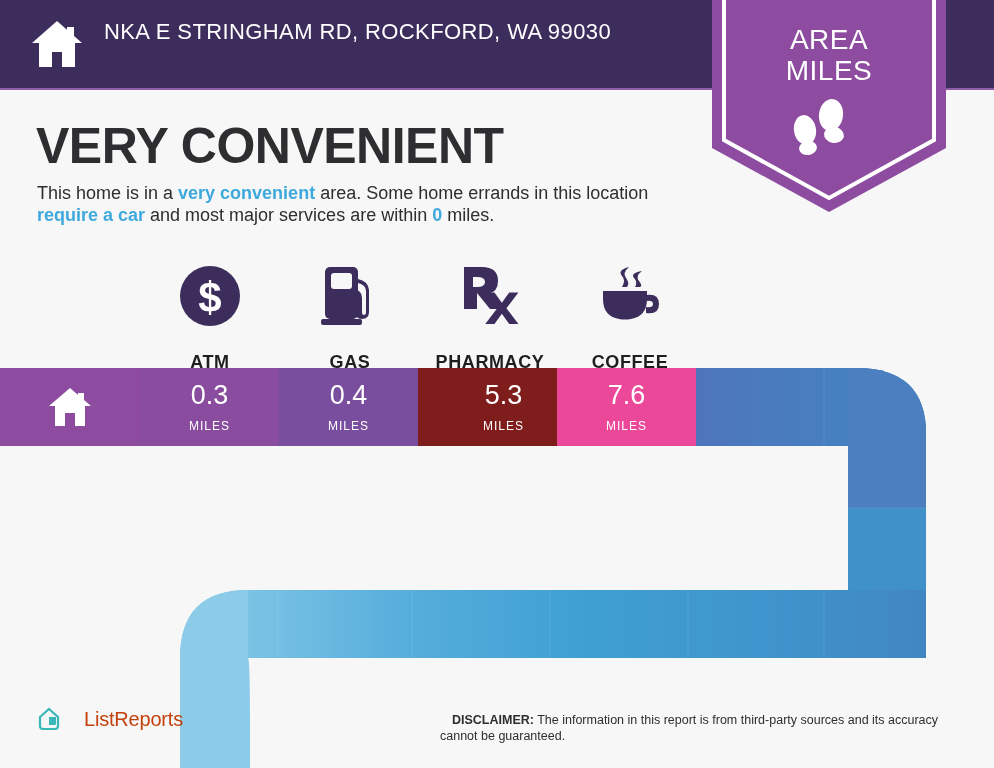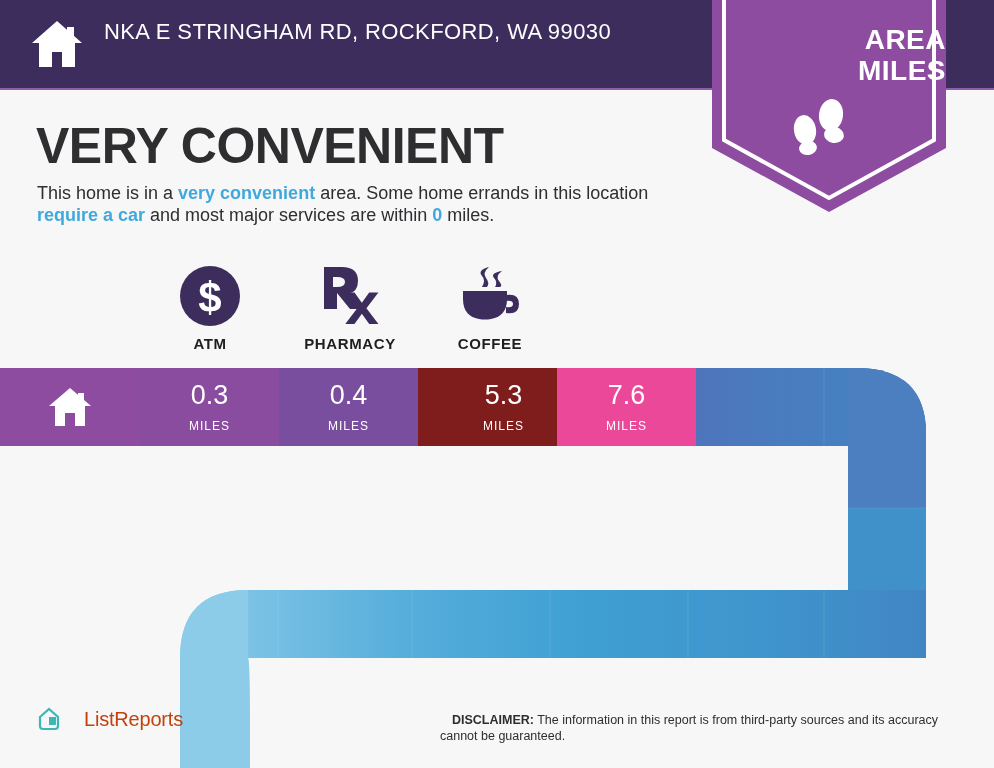--- a/index.html
+++ b/index.html
@@ -32,22 +32,22 @@
   }
 
   
   .badge{
     position:absolute; left:712px; top:0; width:234px; height:212px;
     z-index:6;
   }
   .badge svg{ display:block; width:234px; height:212px; }
   .badge-text{
     position:absolute; left:0; top:24px; width:234px;
-    text-align:right; color:#ffffff;
-    font-size:28px; line-height:31px; font-weight:700;
+    text-align:center; color:#ffffff;
+    font-size:28px; line-height:31px; font-weight:400;
     letter-spacing:0.5px;
   }
 
   
   .headline{
     position:absolute; left:36px; top:117px;
     font-size:50px; font-weight:bold; color:#2e2e30;
     letter-spacing:-0.5px;
   }
   .lead{
@@ -61,21 +61,21 @@
     position:absolute; left:140px; top:265px; width:560px; height:95px;
     display:flex;
   }
   .poi{
     width:140px; display:flex; flex-direction:column;
     align-items:center; justify-content:flex-start;
   }
   .poi-ico{ height:62px; display:flex; align-items:center; justify-content:center; }
   .poi-ico svg{ display:block; }
   .poi-label{
-    margin-top:8px; font-size:15px; font-weight:bold;
+    margin-top:25px; font-size:18px; font-weight:bold;
     color:#1e1e20; letter-spacing:0.6px;
   }
 
   
   .snake{
     position:absolute; left:0; top:368px; width:994px; height:400px;
     z-index:1;
   }
   .snake svg{ display:block; }
 
@@ -152,20 +152,33 @@
   <div class="poi">
     <div class="poi-ico">
       <svg width="62" height="62" viewBox="0 0 62 62">
         <circle cx="31" cy="31" r="30" fill="#3c2d5c"></circle>
         <text x="31" y="47" font-family="Liberation Sans, sans-serif" font-size="42" font-weight="bold" fill="#ffffff" text-anchor="middle">$</text>
       </svg>
     </div>
     <div class="poi-label">ATM</div>
   </div>
 
+  <div class="poi">
+    <div class="poi-ico">
+      <svg width="58" height="62" viewBox="0 0 58 62">
+        <g fill="#3c2d5c">
+          <rect x="4" y="2" width="33" height="52" rx="5"></rect>
+          <rect x="0" y="54" width="41" height="6" rx="2"></rect>
+          <path d="M37 14 q10 2 11 11 l0 22 q0 7 -7 7 q-7 0 -7 -7 l0 -12 q0 -4 -4 -4 l0 -7 q11 0 11 9 l0 14 q0 3 2 3 q2 0 2 -3 l0 -21 q0 -6 -8 -8 Z"></path>
+        </g>
+        <rect x="10" y="8" width="21" height="16" rx="3" fill="#f7f7f8"></rect>
+      </svg>
+    </div>
+    <div class="poi-label">GAS</div>
+  </div>
 
   <div class="poi">
     <div class="poi-ico">
       <svg width="60" height="62" viewBox="0 0 60 62">
         <g fill="#3c2d5c">
           <path d="M4 2 h18 q16 0 16 14 q0 11 -10 13 l13 15 l-11 0 l-13 -16 l0 16 l-13 0 Z
                    M17 12 l-4 0 l0 10 l4 0 q8 0 8 -5 q0 -5 -8 -5 Z" fill-rule="evenodd"></path>
           <path d="M30 28 l10 0 l8 11 l8 -11 l10 0 l-13 17 l13 17 l-10 0 l-8 -11 l-8 11 l-10 0 l13 -17 Z" transform="translate(-6,0) scale(0.92,0.92) translate(4,2)"></path>
         </g>
       </svg>

